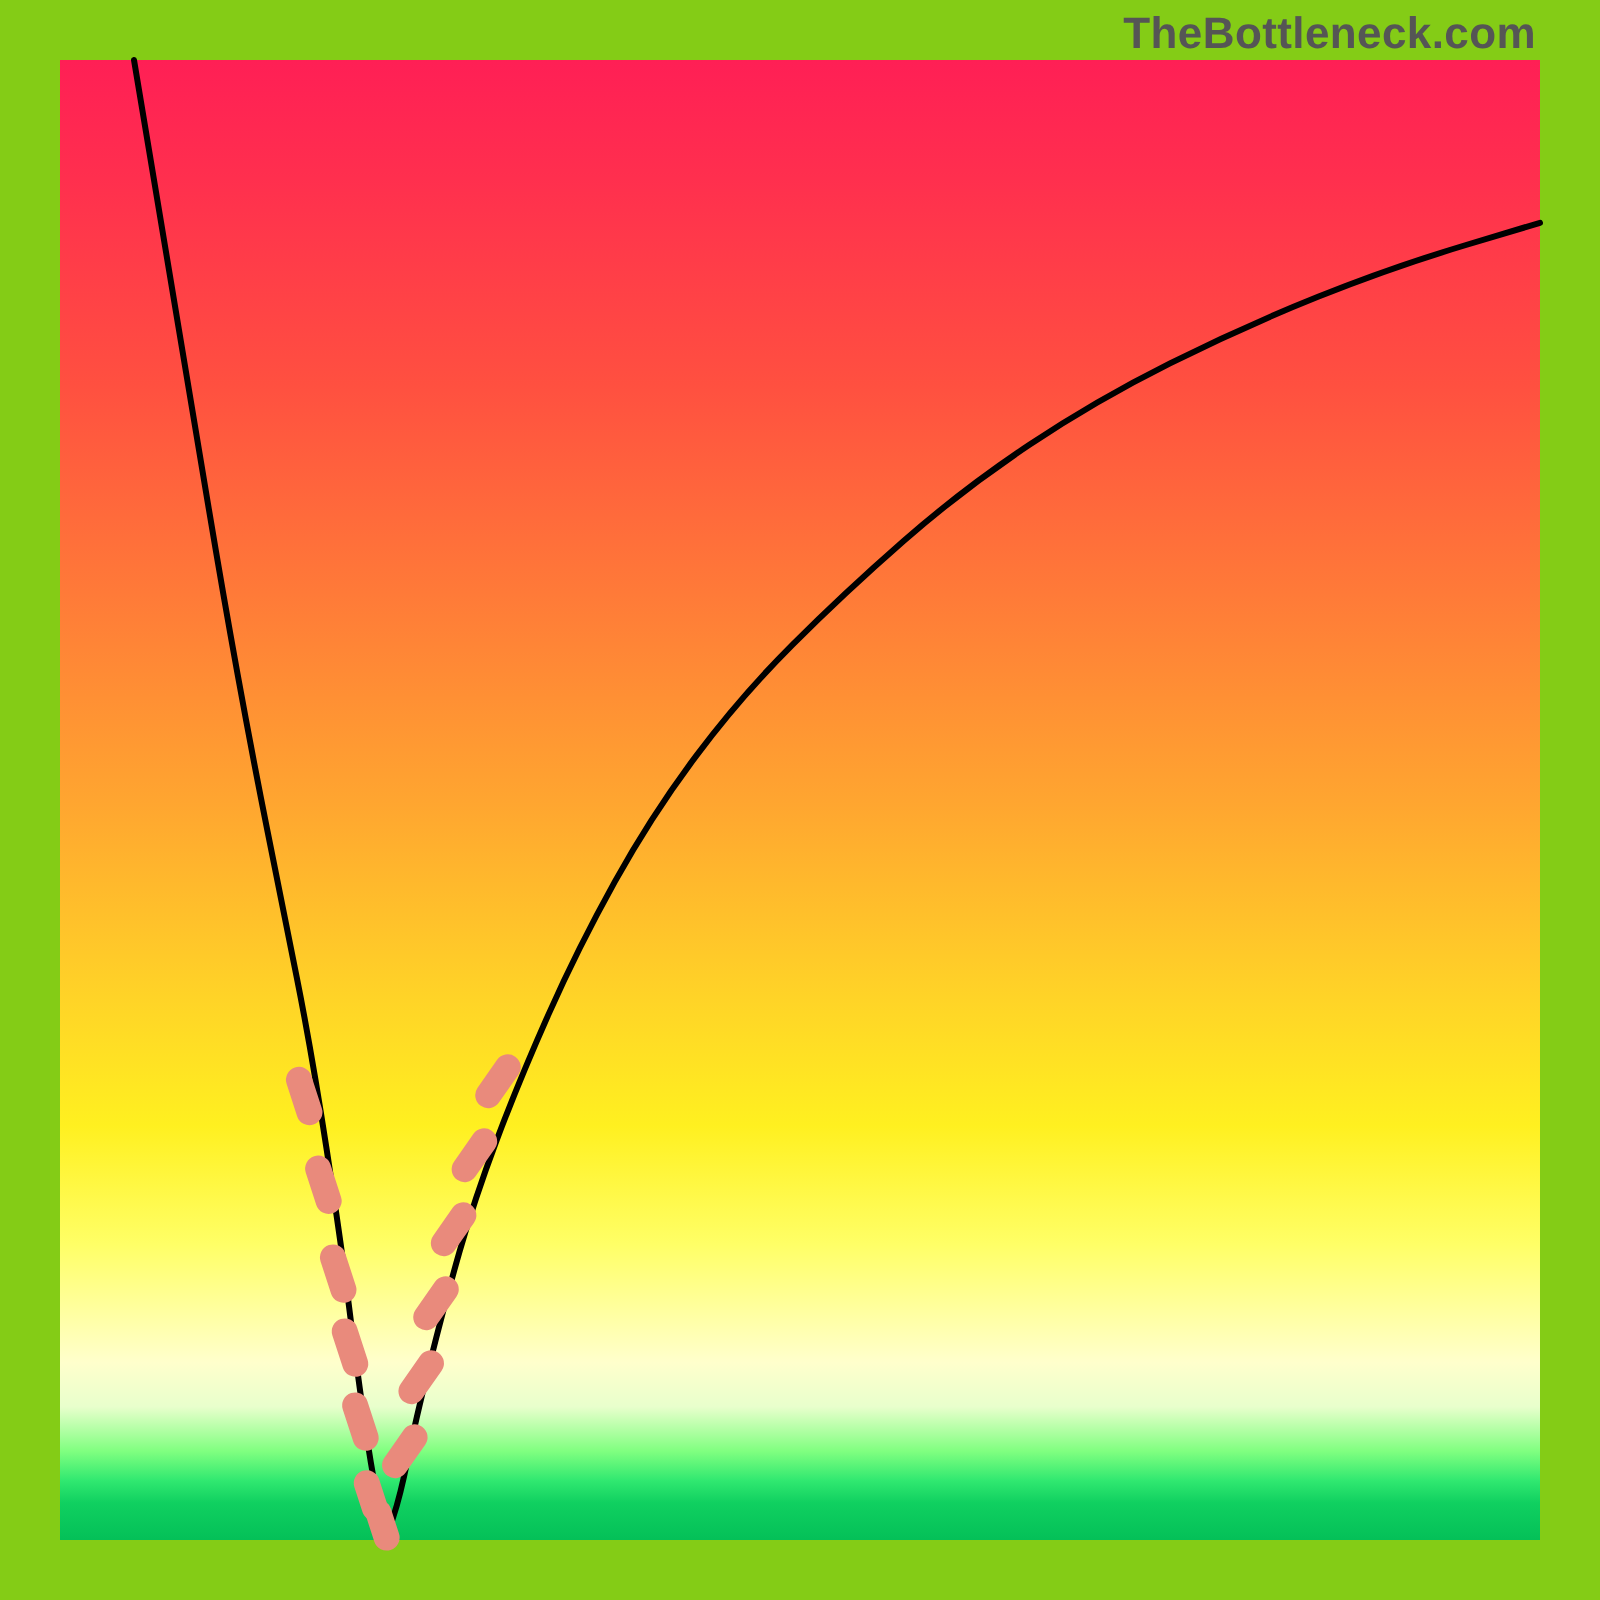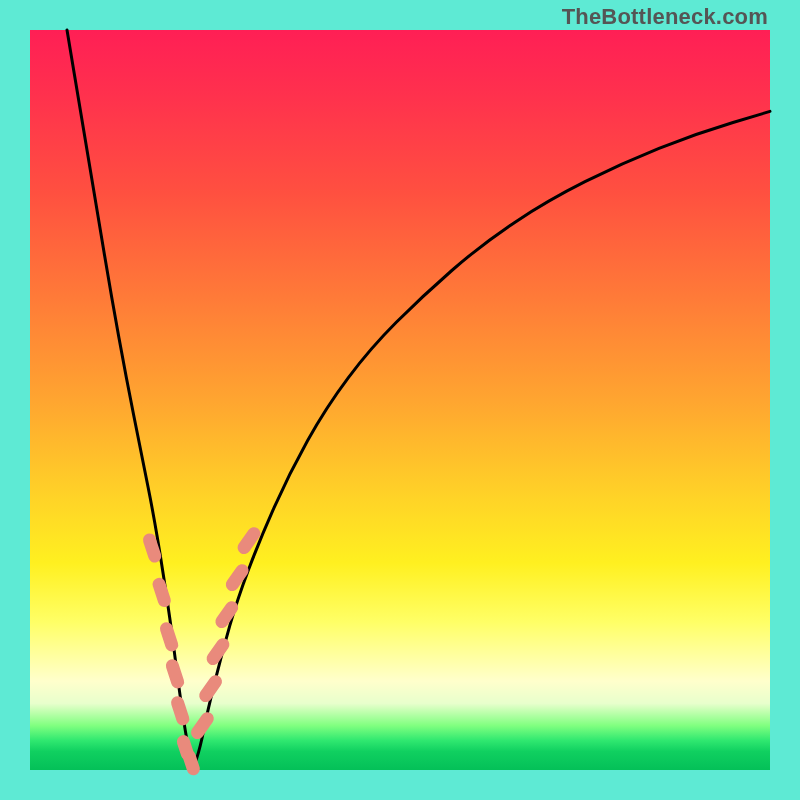--- a/index.html
+++ b/index.html
@@ -8,21 +8,21 @@
     width: 800px;
     height: 800px;
     overflow: hidden;
     background: #000;
     font-family: Arial, Helvetica, sans-serif;
   }
   .frame {
     position: relative;
     width: 800px;
     height: 800px;
-    background: #5eead4;
+    background: #84cc16;
   }
   .plot-area {
     position: absolute;
     left: 30px;
     top: 30px;
     width: 740px;
     height: 740px;
     
     background: linear-gradient(
       to bottom,

